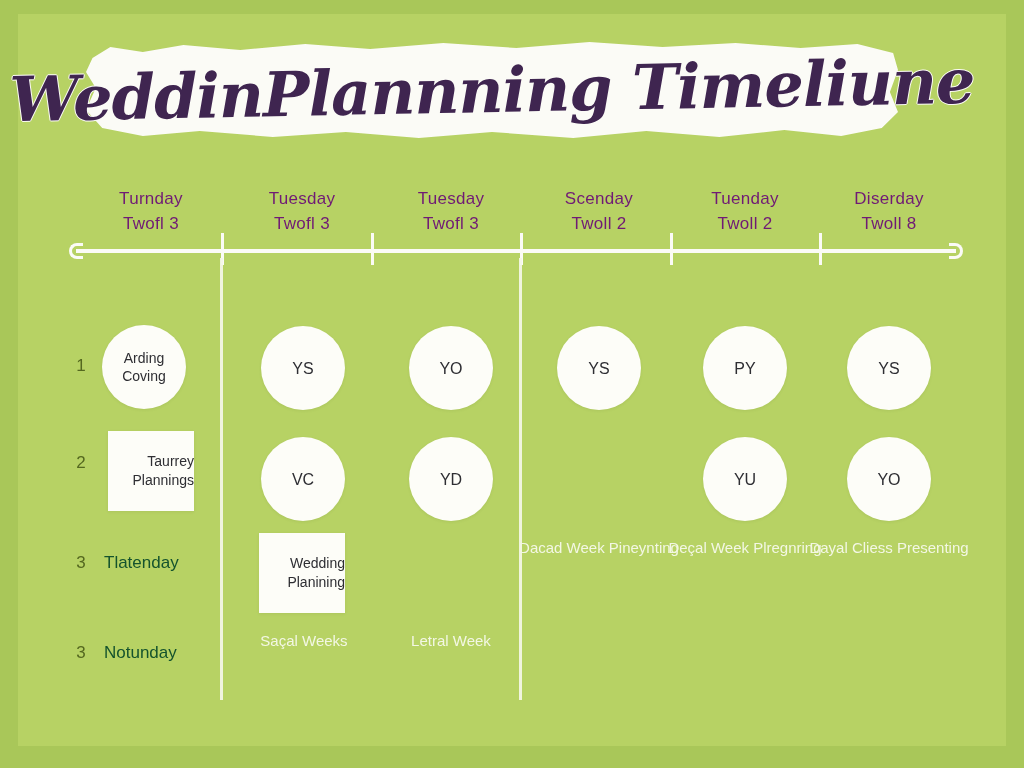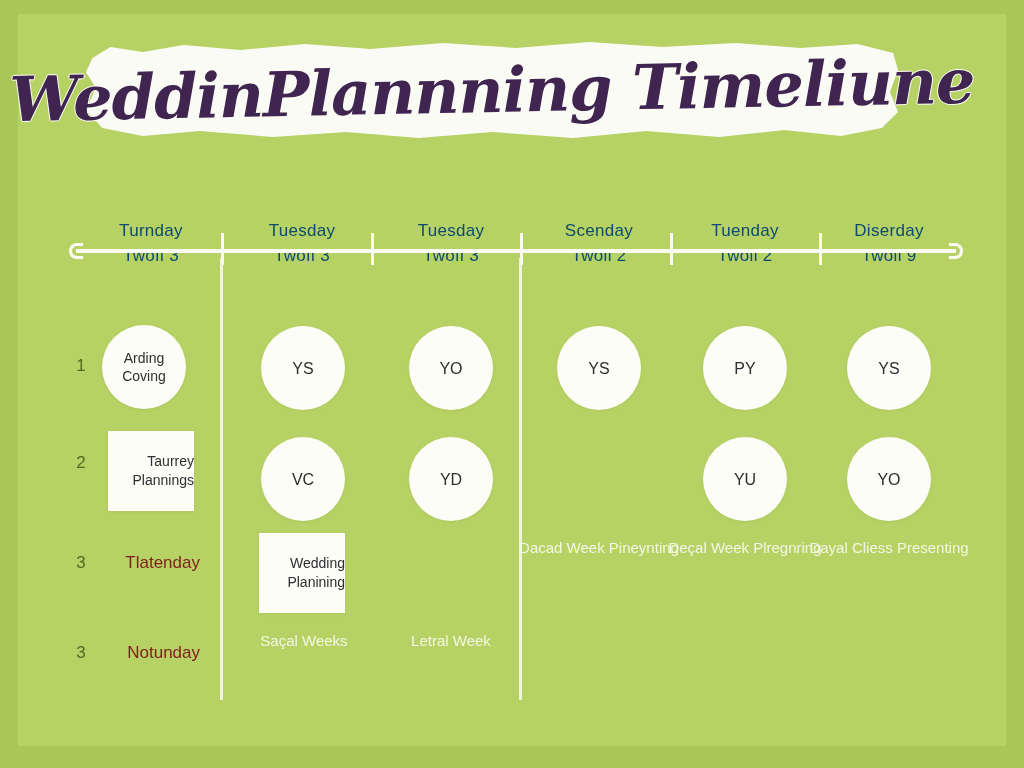--- a/index.html
+++ b/index.html
@@ -75,26 +75,25 @@
   #grid {
     position: absolute;
     left: 0; top: 0; right: 0; bottom: 0;
   }
 
   .col-header {
     position: absolute;
     top: 186px;
     width: 150px;
     text-align: center;
-    color: #0c4a6e;
+    color: #701a75;
     font-size: 17px;
     line-height: 25px;
     font-weight: 400;
     letter-spacing: 0.3px;
-    margin-top: 32px;
   }
   .col-header .hdr-sub { display: block; }
 
   
   #axis {
     position: absolute;
     left: 68px;
     top: 243px;
     width: 896px;
     height: 16px;
@@ -156,22 +155,22 @@
     width: 26px;
     text-align: center;
     color: #54681f;
     font-size: 17px;
     line-height: 20px;
   }
   .row-label {
     position: absolute;
     left: 104px;
     width: 96px;
-    text-align: right;
-    color: #7f1d1d;
+    text-align: left;
+    color: #14532d;
     font-size: 17px;
     line-height: 20px;
   }
 
   
   .node-circle {
     position: absolute;
     width: 84px;
     height: 84px;
     border-radius: 50%;
@@ -240,21 +239,21 @@
     <div class="col-header" style="left:524px">
       <span>Scenday</span>
       <span class="hdr-sub">Twoll 2</span>
     </div>
     <div class="col-header" style="left:670px">
       <span>Tuenday</span>
       <span class="hdr-sub">Twoll 2</span>
     </div>
     <div class="col-header" style="left:814px">
       <span>Diserday</span>
-      <span class="hdr-sub">Twoll 9</span>
+      <span class="hdr-sub">Twoll 8</span>
     </div>
 
     <div id="axis">
       <div id="axis-line"></div>
       <div class="axis-arrow" id="axis-arrow-left"></div>
       <div class="axis-arrow" id="axis-arrow-right"></div>
       <div class="axis-tick" style="left:153px"></div>
       <div class="axis-tick" style="left:303px"></div>
       <div class="axis-tick" style="left:452px"></div>
       <div class="axis-tick" style="left:602px"></div>

